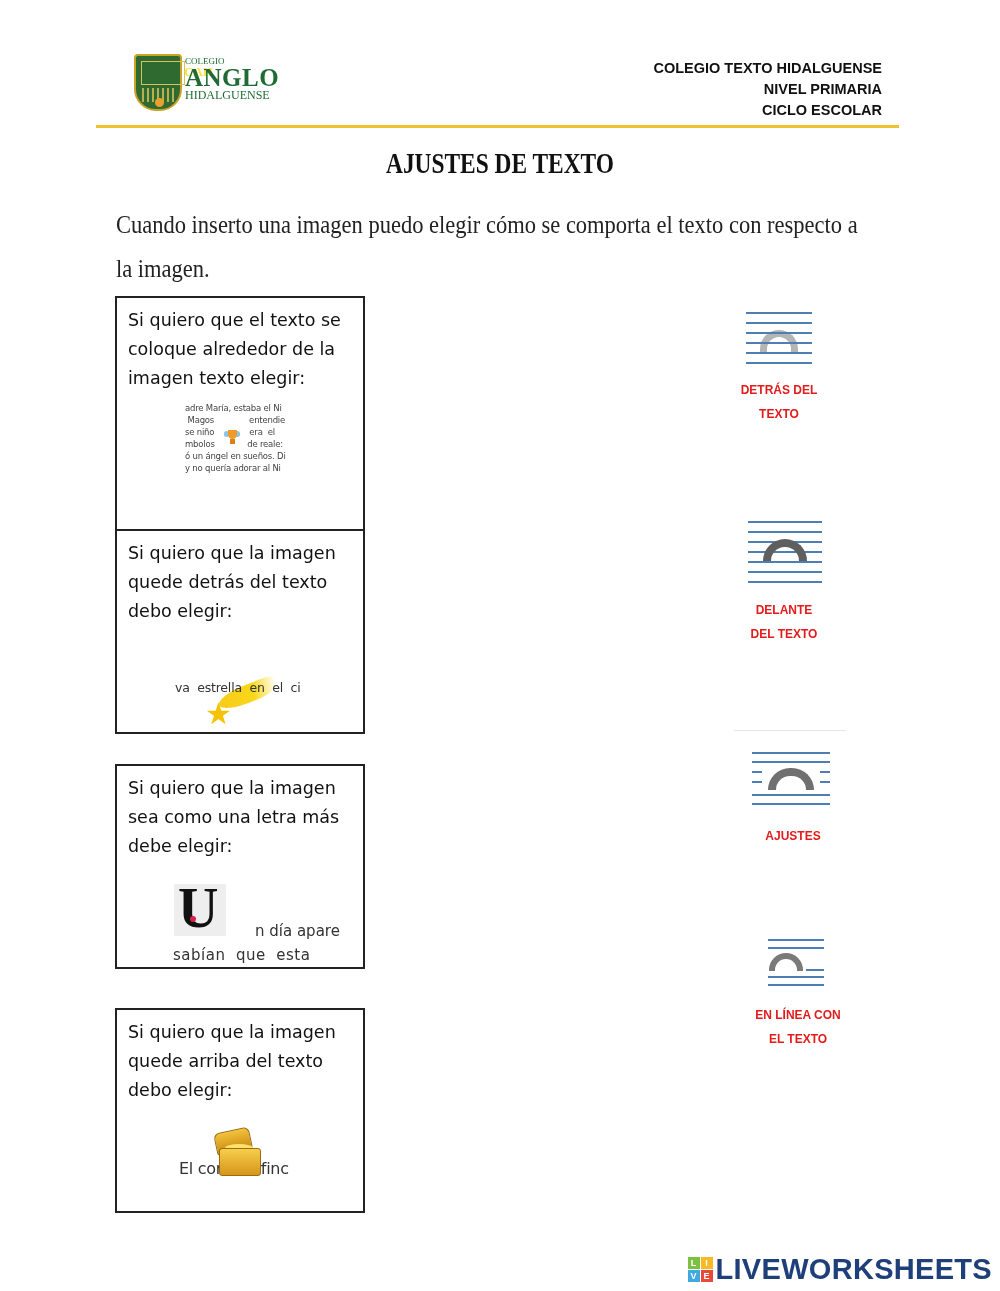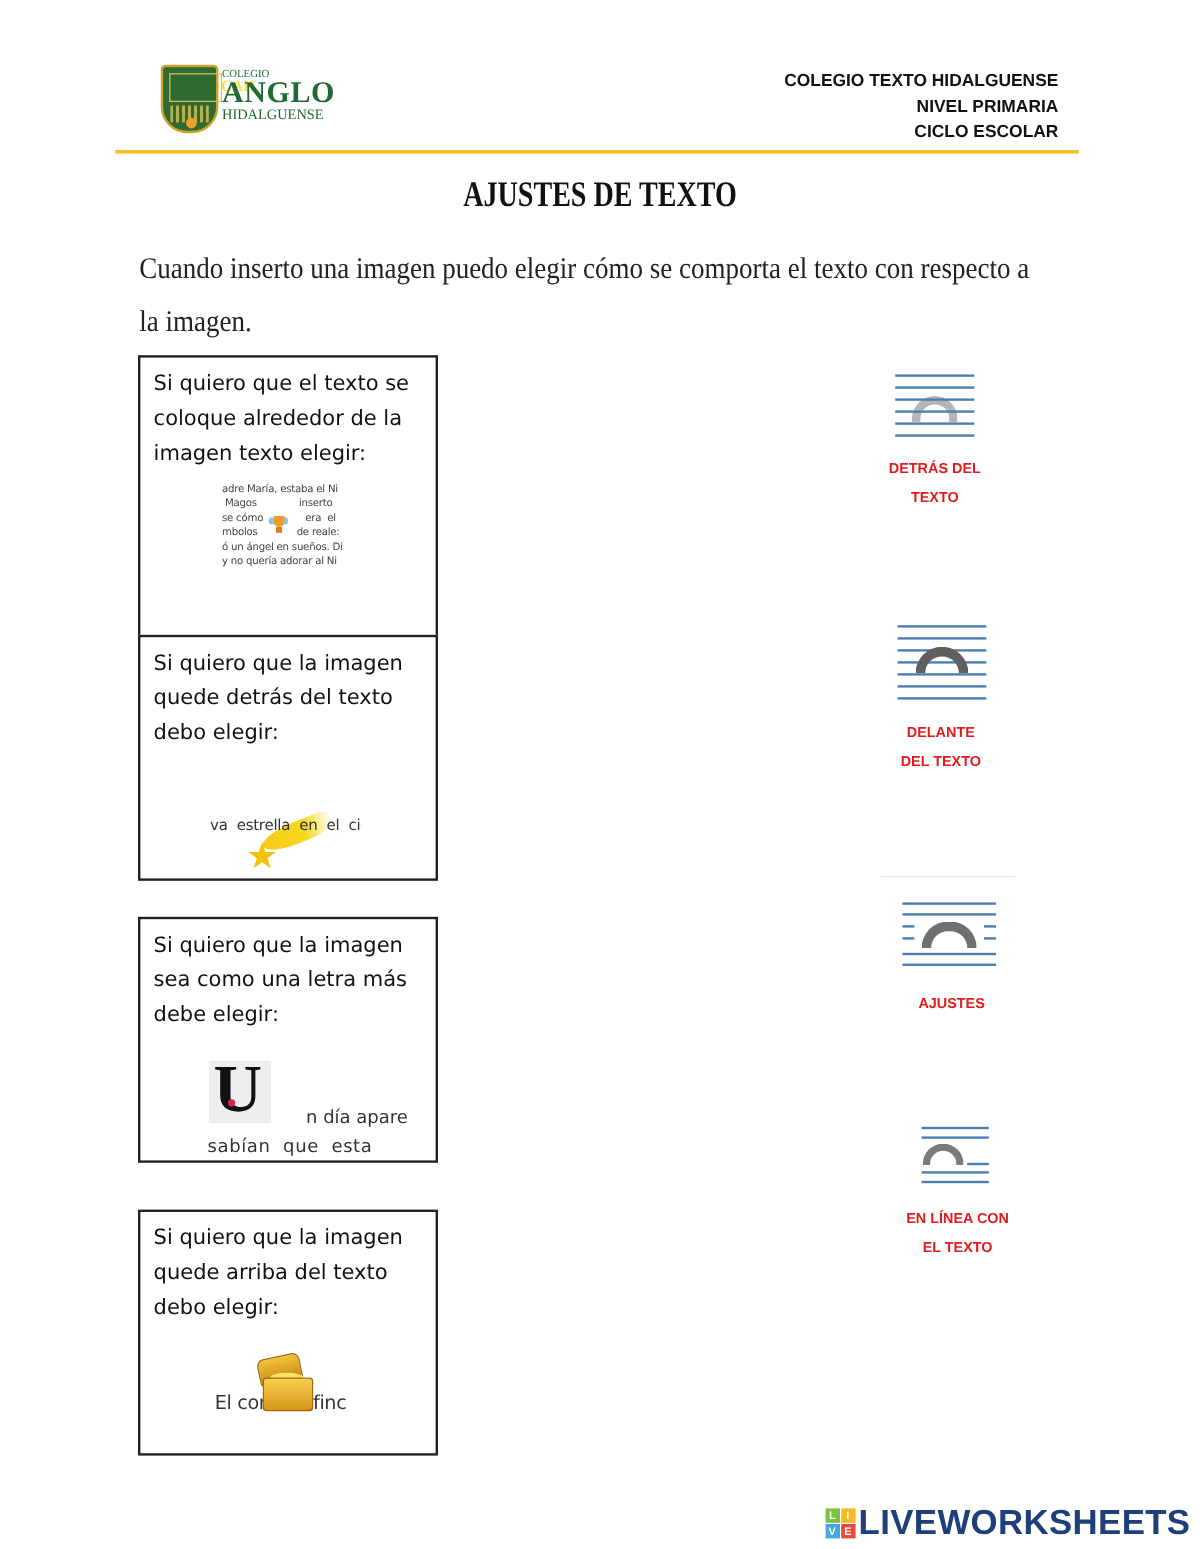--- a/index.html
+++ b/index.html
@@ -97,22 +97,22 @@
 </div>
 
 <div class="card" style="top:296px;height:240px;">
   <div class="card-text">
     <div>Si quiero que el texto se</div>
     <div>coloque  alrededor de la</div>
     <div>imagen texto elegir:</div>
   </div>
   <div class="sample s1">
     <div>adre María, estaba el Ni</div>
-    <div style="white-space:pre"> Magos              inserto</div>
-    <div style="white-space:pre">se cómo              era  el</div>
+    <div style="white-space:pre"> Magos              entendie</div>
+    <div style="white-space:pre">se niño              era  el</div>
     <div style="white-space:pre">mbolos             de reale:</div>
     <div>ó un ángel en sueños. Di</div>
     <div>y no quería adorar al Ni</div>
   </div>
   <div class="trophy">
     <div class="trophy-wing" style="left:0;"></div>
     <div class="trophy-wing" style="left:11px;"></div>
     <div class="trophy-cup"></div>
     <div class="trophy-base"></div>
   </div>

